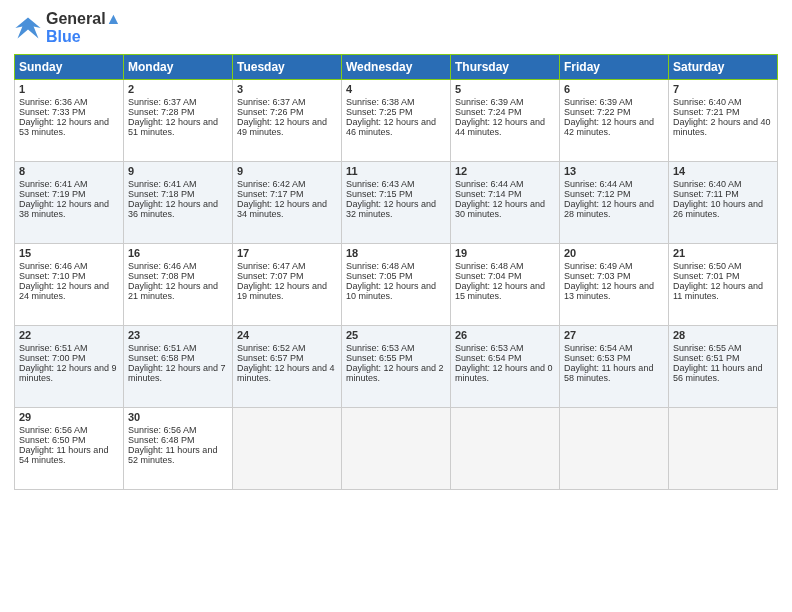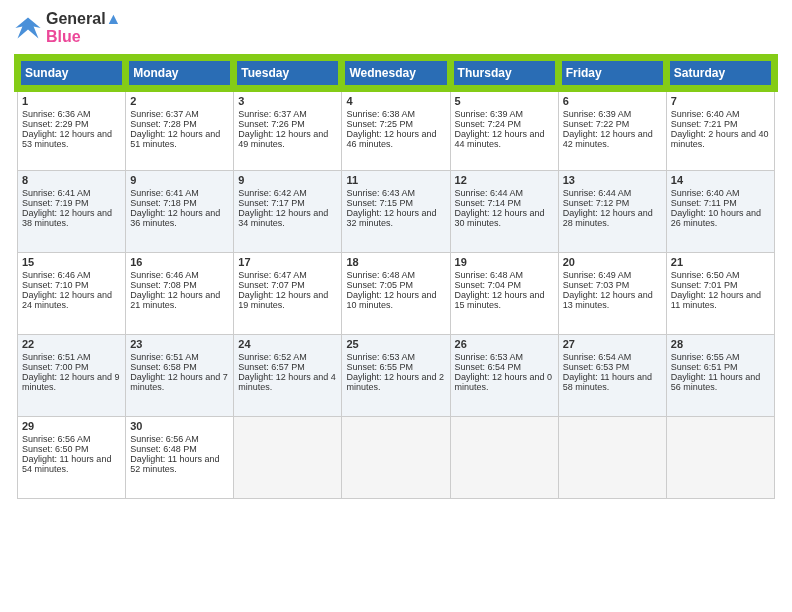--- a/index.html
+++ b/index.html
@@ -47,21 +47,21 @@
       border-collapse: collapse;
       table-layout: fixed;
     }
     th {
       background-color: #2a6db5;
       color: #fff;
       font-size: 12px;
       font-weight: bold;
       padding: 5px 4px;
       text-align: left;
-      border: 7px solid #84cc16;
+      border: 1px solid #84cc16;
       margin-top: 40px;
     }
     td {
       border: 1px solid #ccc;
       vertical-align: top;
       padding: 3px 4px;
       font-size: 9px;
       color: #333;
       height: 82px;
       background: #fff;
@@ -83,21 +83,21 @@
 <body>
 
 <div class="container">
   <div class="header">
     <div class="logo">
       <svg class="logo-bird" viewBox="0 0 40 40">
         <polygon points="20,5 38,20 28,18 35,35 20,22 5,35 12,18 2,20" fill="#4a90d9"></polygon>
       </svg>
       <div>
         <div style="font-size:16px;font-weight:bold;color:#333;">General<span style="color:#4a90d9;">▲</span></div>
-        <div style="font-size:16px;font-weight:bold;color:#ec4899;">Blue</div>
+        <div style="font-size:16px;font-weight:bold;color:#3b82f6;">Blue</div>
       </div>
     </div>
     <div class="title-block">
       <div class="month-title"></div>
       <div class="subtitle"></div>
     </div>
   </div>
 
   <table>
     <thead>
@@ -106,21 +106,21 @@
           <th>Monday</th>
           <th>Tuesday</th>
           <th>Wednesday</th>
           <th>Thursday</th>
           <th>Friday</th>
           <th>Saturday</th>
         </tr>
     </thead>
     <tbody id="calendar-body">
     <tr>
-          <td><span class="day-num">1</span><span>Sunrise: 6:36 AM</span><br><span>Sunset: 2:29 PM</span><br><span>Daylight: 12 hours and 53 minutes.</span></td>
+          <td><span class="day-num">1</span><span>Sunrise: 6:36 AM</span><br><span>Sunset: 7:33 PM</span><br><span>Daylight: 12 hours and 53 minutes.</span></td>
           <td><span class="day-num">2</span><span>Sunrise: 6:37 AM</span><br><span>Sunset: 7:28 PM</span><br><span>Daylight: 12 hours and 51 minutes.</span></td>
           <td><span class="day-num">3</span><span>Sunrise: 6:37 AM</span><br><span>Sunset: 7:26 PM</span><br><span>Daylight: 12 hours and 49 minutes.</span></td>
           <td><span class="day-num">4</span><span>Sunrise: 6:38 AM</span><br><span>Sunset: 7:25 PM</span><br><span>Daylight: 12 hours and 46 minutes.</span></td>
           <td><span class="day-num">5</span><span>Sunrise: 6:39 AM</span><br><span>Sunset: 7:24 PM</span><br><span>Daylight: 12 hours and 44 minutes.</span></td>
           <td><span class="day-num">6</span><span>Sunrise: 6:39 AM</span><br><span>Sunset: 7:22 PM</span><br><span>Daylight: 12 hours and 42 minutes.</span></td>
           <td><span class="day-num">7</span><span>Sunrise: 6:40 AM</span><br><span>Sunset: 7:21 PM</span><br><span>Daylight: 2 hours and 40 minutes.</span></td>
         </tr>
         <tr>
           <td><span class="day-num">8</span><span>Sunrise: 6:41 AM</span><br><span>Sunset: 7:19 PM</span><br><span>Daylight: 12 hours and 38 minutes.</span></td>
           <td><span class="day-num">9</span><span>Sunrise: 6:41 AM</span><br><span>Sunset: 7:18 PM</span><br><span>Daylight: 12 hours and 36 minutes.</span></td>

